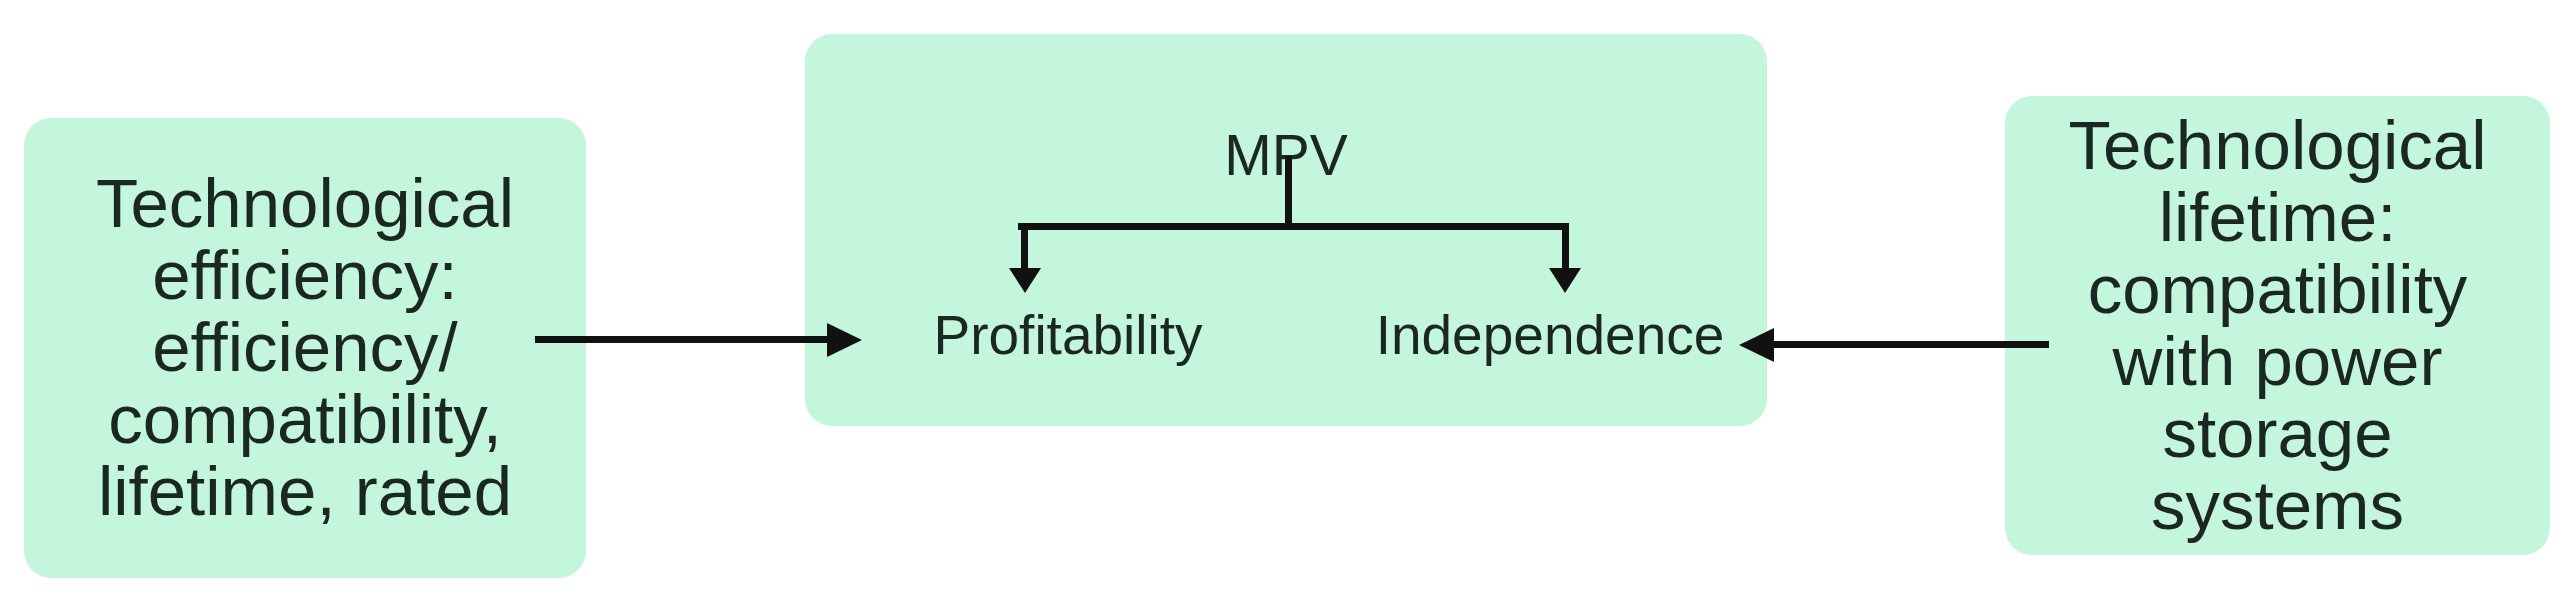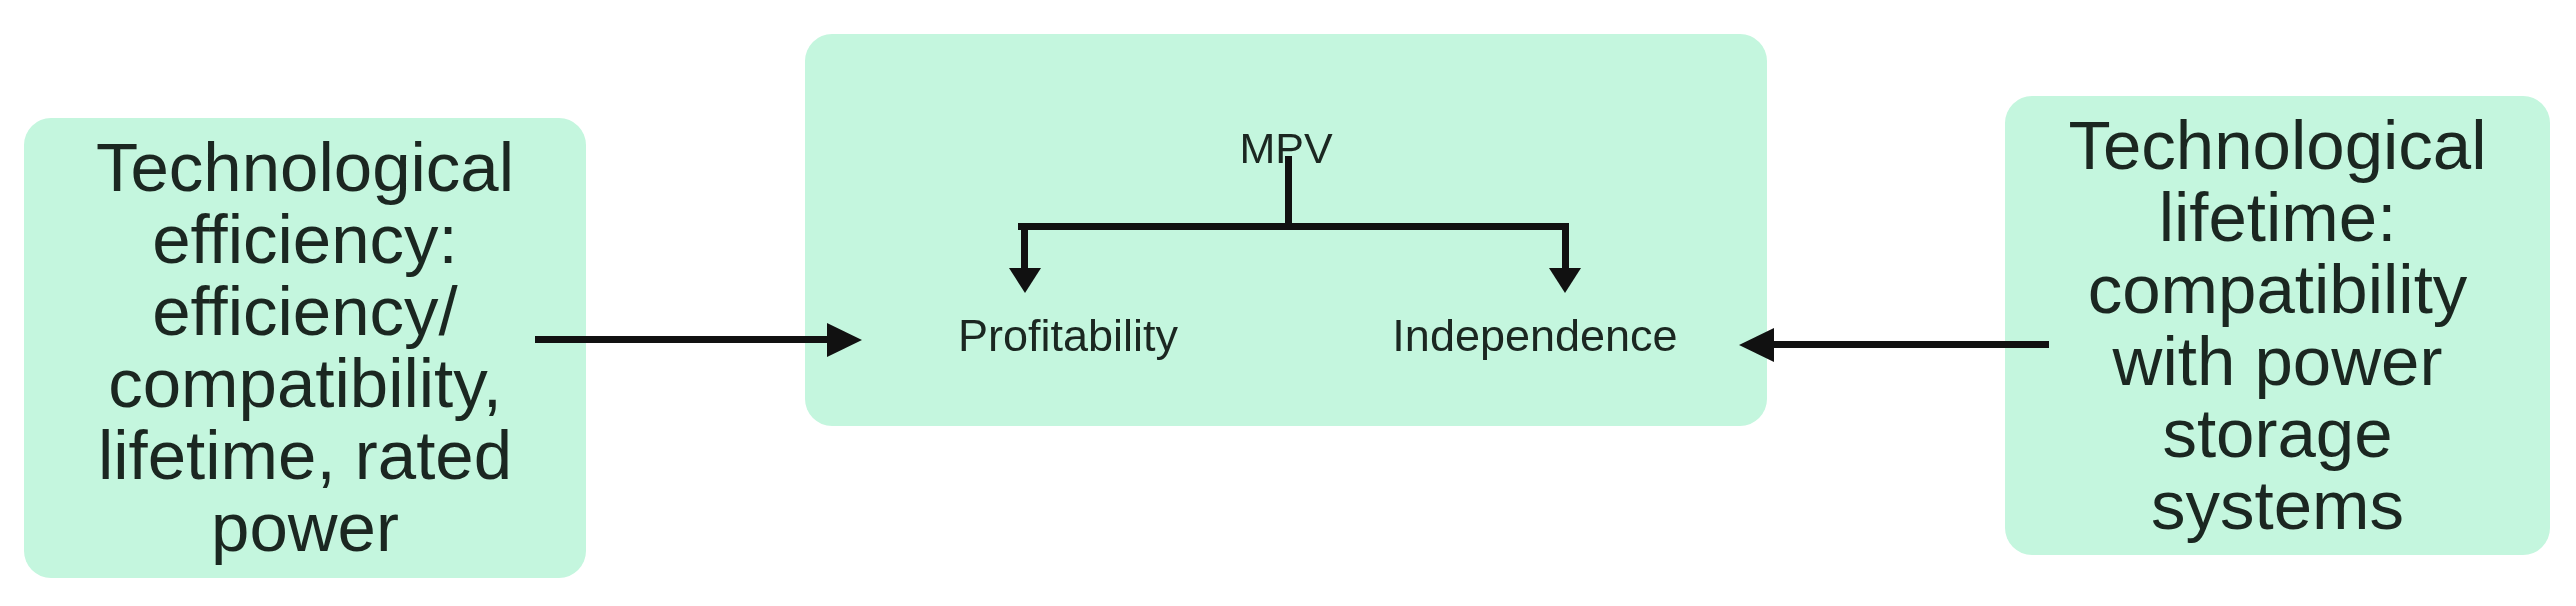--- a/index.html
+++ b/index.html
@@ -35,45 +35,45 @@
     color:var(--text);
   }
   .left-box{left:24px;top:118px;width:562px;height:460px;}
   .center-box{left:805px;top:34px;width:962px;height:392px;}
   .right-box{left:2005px;top:96px;width:545px;height:459px;}
 
   
   .mpv-label{
     position:absolute;left:0;right:0;top:93px;
     text-align:center;
-    font-size:43px;line-height:1;
+    font-size:57px;line-height:1;
     color:var(--text);
   }
   .tree-line{position:absolute;background:var(--arrow);}
   .stem{left:480px;top:122px;width:7px;height:71px;}
   .branch{left:213px;top:189px;width:551px;height:7px;}
   .arm-left{left:216px;top:189px;width:7px;height:47px;}
   .arm-right{left:757px;top:189px;width:7px;height:47px;}
   .down-head{
     position:absolute;width:0;height:0;
     border-left:16.6px solid transparent;
     border-right:16.6px solid transparent;
     border-top:25px solid var(--arrow);
   }
   .down-head-left{left:204px;top:234px;}
   .down-head-right{left:744px;top:234px;}
   .child-label{
     position:absolute;top:273px;
     transform:translateX(-50%);
-    font-size:45px;line-height:57px;
+    font-size:55px;line-height:57px;
     white-space:nowrap;
     color:var(--text);
   }
   .child-left{left:263px;}
-  .child-right{left:730px;}
+  .child-right{left:745px;}
 
   
   .h-arrow-line{position:absolute;background:var(--arrow);height:7px;}
   .arrow-left-line{left:535px;top:336px;width:294px;}
   .arrow-left-head{
     position:absolute;left:827px;top:323px;width:0;height:0;
     border-top:17.4px solid transparent;
     border-bottom:17.4px solid transparent;
     border-left:35px solid var(--arrow);
   }
@@ -90,21 +90,20 @@
 
 <div class="canvas">
 
   <div class="box left-box">
     <div class="box-text">
       <span>Technological</span>
       <span>efficiency:</span>
       <span>efficiency/</span>
       <span>compatibility,</span>
       <span>lifetime, rated</span>
-      <span>power</span>
     </div>
   </div>
 
   <div class="box center-box">
     <div class="mpv-label">MPV</div>
     <div class="tree-line stem"></div>
     <div class="tree-line branch"></div>
     <div class="tree-line arm-left"></div>
     <div class="tree-line arm-right"></div>
     <div class="down-head down-head-left"></div>

